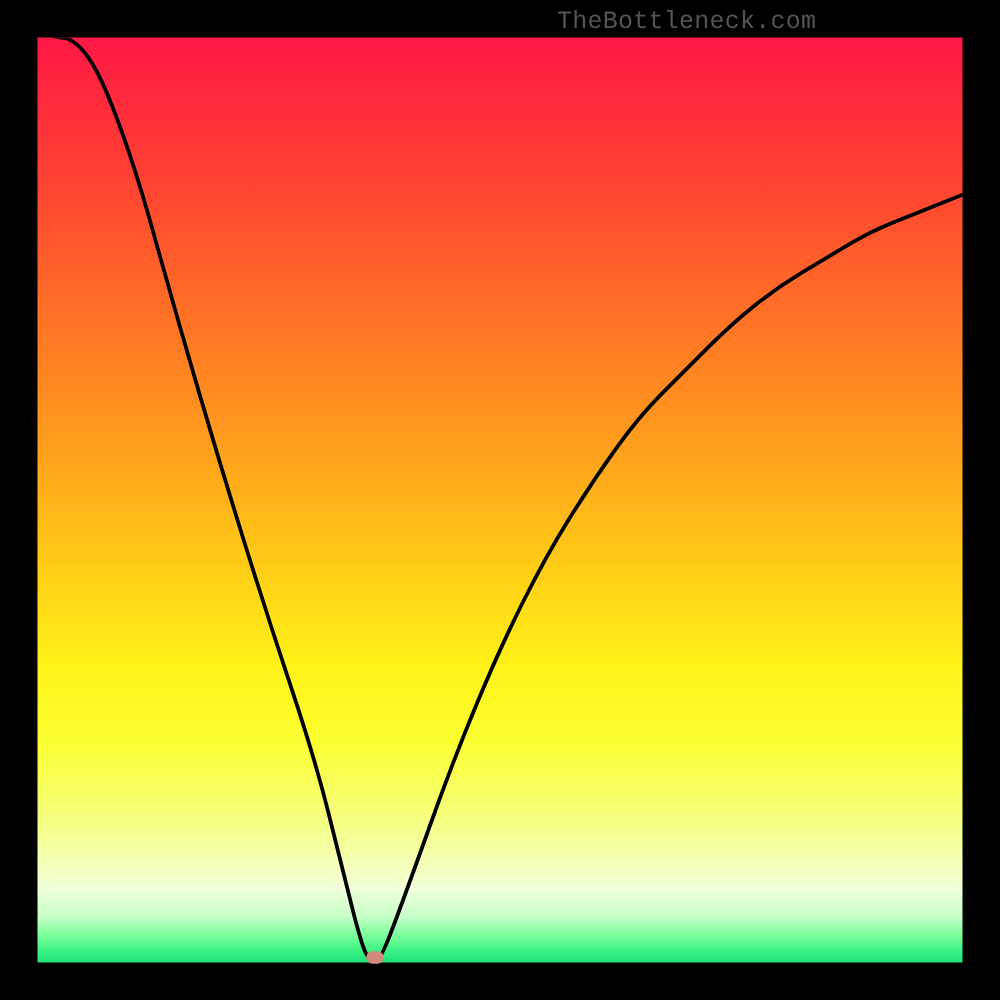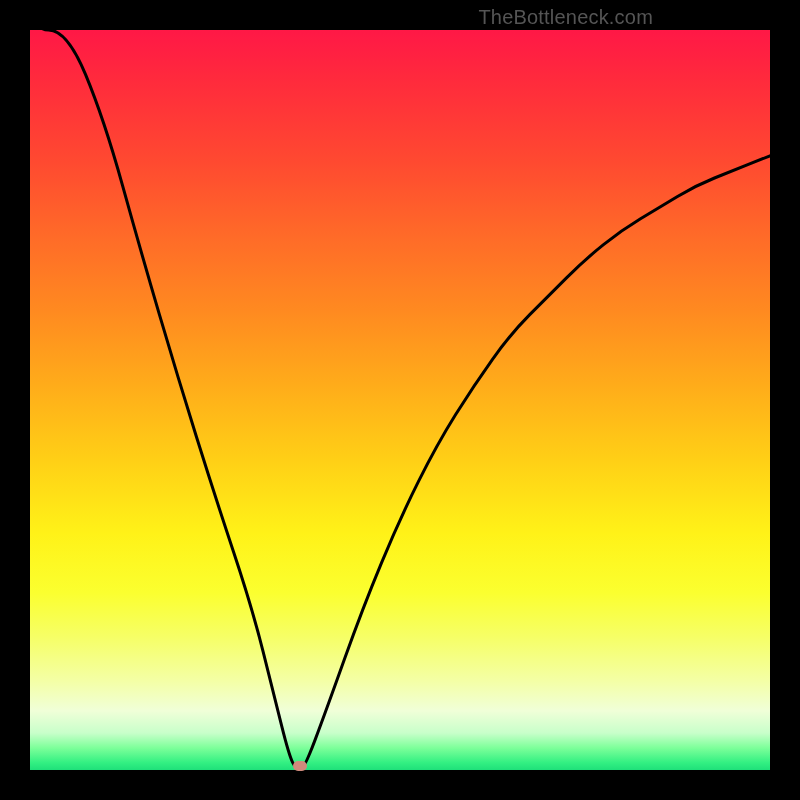--- a/index.html
+++ b/index.html
@@ -9,20 +9,21 @@
     height: 800px;
     background: #000;
     font-family: Arial, Helvetica, sans-serif;
     overflow: hidden;
   }
   .frame {
     position: relative;
     width: 663px;
     height: 800px;
     background: #000;
+    font-family: Liberation Mono, monospace;
   }
   .plot {
     position: absolute;
     left: 30px;
     top: 30px;
     width: 740px;
     height: 740px;
     background: linear-gradient(to bottom,
       #ff1846 0%,
       #ff2b3c 7%,

